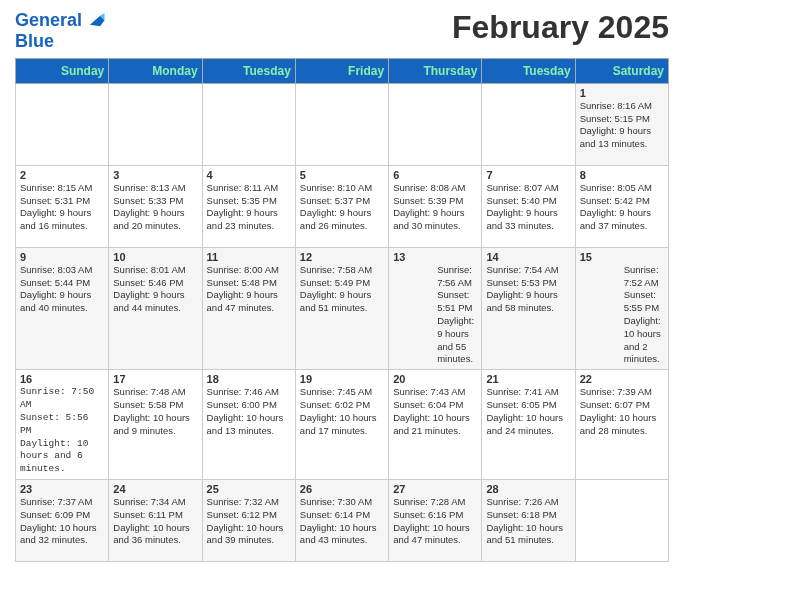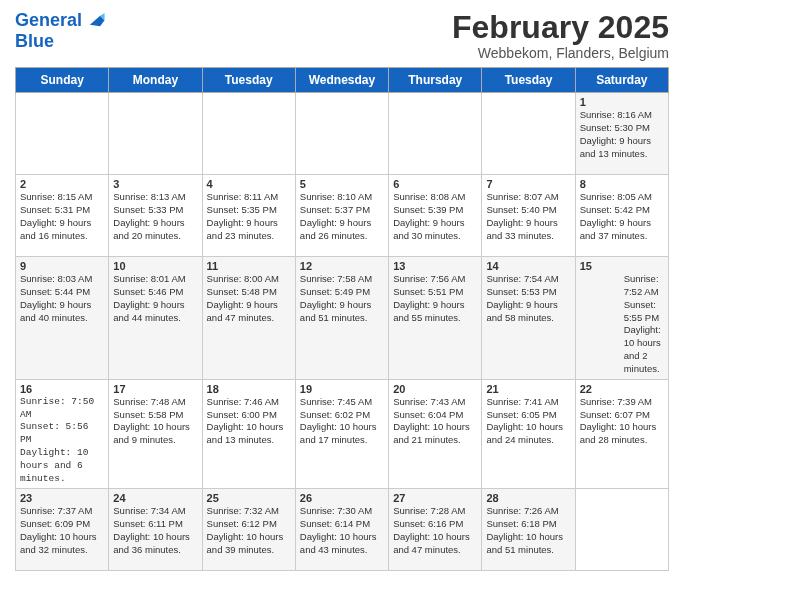--- a/index.html
+++ b/index.html
@@ -51,25 +51,25 @@
       font-size: 14px;
       color: #555;
     }
     .calendar {
       width: 100%;
       border-collapse: collapse;
       table-layout: fixed;
     }
     .calendar thead th {
       background-color: #1565c0;
-      color: #ffffff;
+      color: #86efac;
       font-size: 12px;
       font-weight: bold;
       padding: 5px 4px;
-      text-align: center;
+      text-align: right;
       border: 1px solid #aaa;
     }
     .calendar tbody td {
       border: 1px solid #ccc;
       vertical-align: top;
       padding: 3px 4px;
       font-size: 10px;
       color: #333;
       height: 82px;
       background: #fff;
@@ -109,48 +109,47 @@
           <svg class="logo-icon" viewBox="0 0 30 30" xmlns="http://www.w3.org/2000/svg">
             <polygon points="8,20 22,8 28,14 22,22" fill="#1565c0"></polygon>
             <polygon points="22,8 28,14 28,4" fill="#4fc3f7"></polygon>
           </svg>
         </div>
         <div class="logo-text" style="color:#1565c0;font-size:18px;">Blue</div>
       </div>
     </div>
     <div class="title-block">
       <div class="calendar-title">February 2025</div>
-      <div class="calendar-subtitle">Webbekom, Flanders, Belgium</div>
     </div>
   </div>
 
   <table class="calendar">
     <thead>
       <tr>
       <th>Sunday</th>
           <th>Monday</th>
           <th>Tuesday</th>
-          <th>Wednesday</th>
+          <th>Friday</th>
           <th>Thursday</th>
           <th>Tuesday</th>
           <th>Saturday</th>
         </tr>
     </thead>
     <tbody id="calendar-body">
     <tr>
           <td class="empty-cell"></td>
           <td class="empty-cell"></td>
           <td class="empty-cell"></td>
           <td class="empty-cell"></td>
           <td class="empty-cell"></td>
           <td class="empty-cell"></td>
           <td>
             <span class="day-num">1</span>
             <div class="day-info" style="white-space: pre-line;">Sunrise: 8:16 AM
-Sunset: 5:30 PM
+Sunset: 5:15 PM
 Daylight: 9 hours and 13 minutes.</div>
           </td>
         </tr>
         <tr>
           <td>
             <span class="day-num">2</span>
             <div class="day-info" style="white-space: pre-line;">Sunrise: 8:15 AM
 Sunset: 5:31 PM
 Daylight: 9 hours and 16 minutes.</div>
           </td>
@@ -211,21 +210,21 @@
 Daylight: 9 hours and 47 minutes.</div>
           </td>
           <td>
             <span class="day-num">12</span>
             <div class="day-info" style="white-space: pre-line;">Sunrise: 7:58 AM
 Sunset: 5:49 PM
 Daylight: 9 hours and 51 minutes.</div>
           </td>
           <td>
             <span class="day-num">13</span>
-            <div class="day-info" style="white-space: pre-line;">Sunrise: 7:56 AM
+            <div class="day-info" style="white-space: pre-line; margin-left: 44px;">Sunrise: 7:56 AM
 Sunset: 5:51 PM
 Daylight: 9 hours and 55 minutes.</div>
           </td>
           <td>
             <span class="day-num">14</span>
             <div class="day-info" style="white-space: pre-line;">Sunrise: 7:54 AM
 Sunset: 5:53 PM
 Daylight: 9 hours and 58 minutes.</div>
           </td>
           <td>

